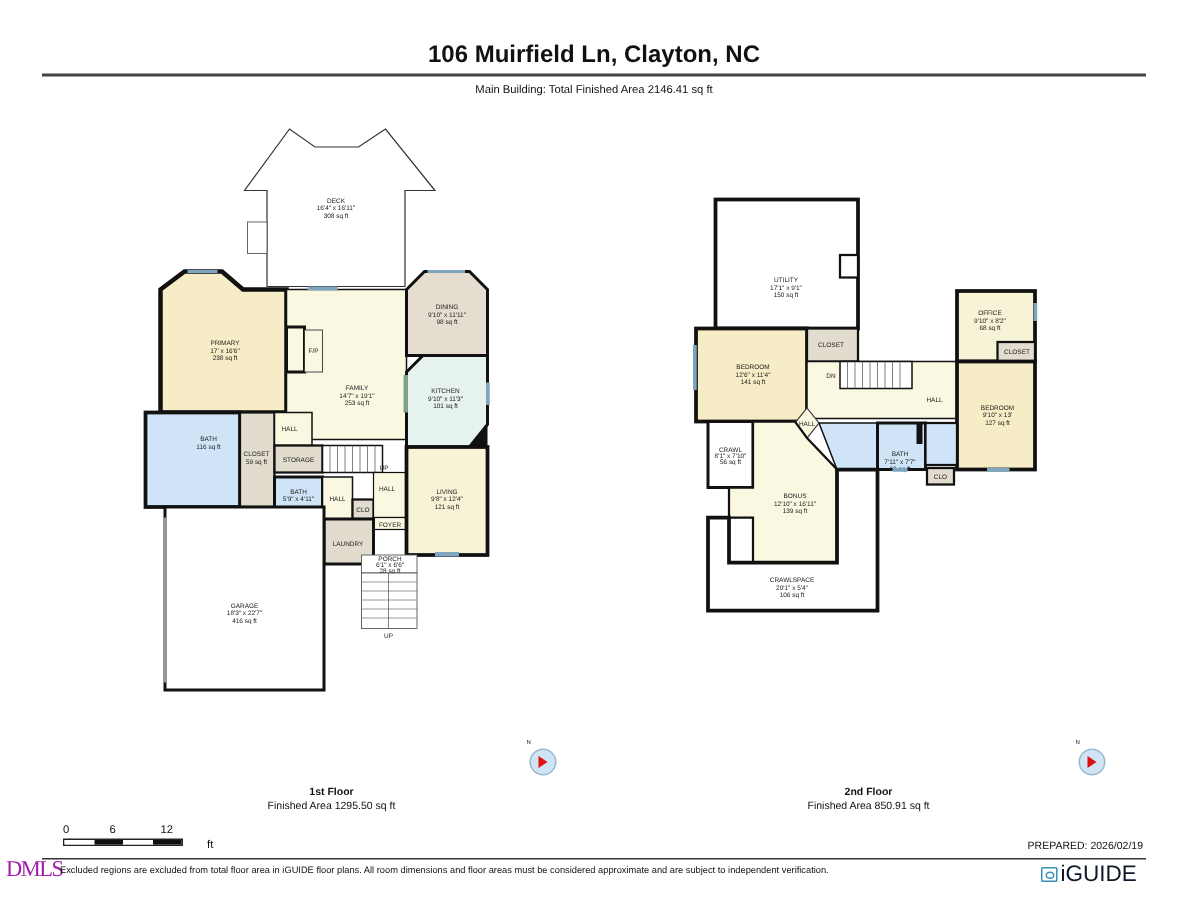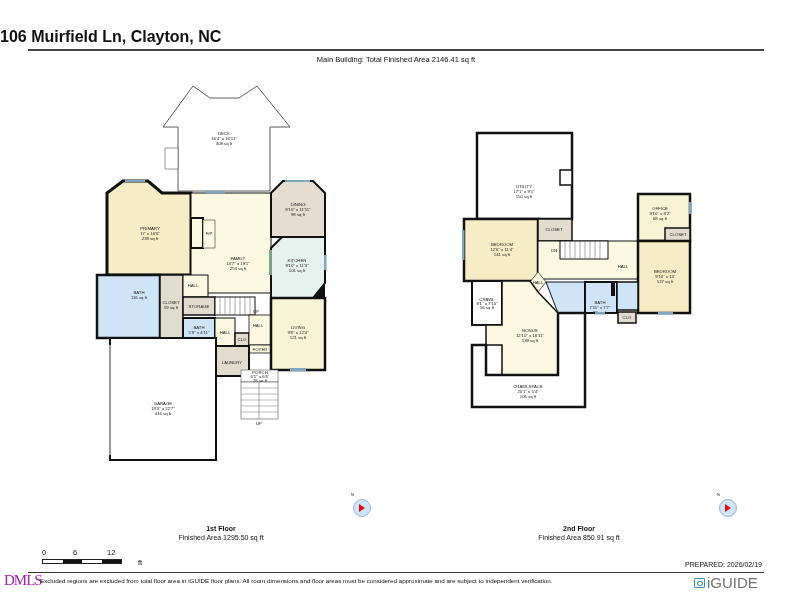--- a/index.html
+++ b/index.html
@@ -1,34 +1,34 @@
 <!DOCTYPE html>
 <html><head>
 <meta charset="utf-8">
 <style>
   html, body { margin: 0; padding: 0; background: #ffffff; }
   body { width: 792px; height: 612px; position: relative; overflow: hidden; font-family: "Liberation Sans", sans-serif; color: #111; }
-  .title { position: absolute; left: 0; width: 792px; top: 28px; font-weight: bold; font-size: 16px; }
+  .title { position: absolute; left: 0; width: 792px; top: 28px; text-align: center; font-weight: bold; font-size: 16px; }
   .rule-top { position: absolute; left: 28px; width: 736px; top: 49px; height: 2px; background: #444; }
   .subtitle { position: absolute; left: 0; width: 792px; top: 55px; text-align: center; font-size: 7.5px; }
   svg.plan { position: absolute; left: 0; top: 0; }
   .room-label-s { font-family: "Liberation Sans", sans-serif; font-size: 4.3px; fill: #222; text-anchor: middle; }
   .floor-caption { position: absolute; text-align: center; font-size: 7px; line-height: 9px; width: 200px; }
   .floor-caption .name { font-weight: bold; }
   .scale { position: absolute; left: 42px; top: 548px; }
   .scale .ticks { position: relative; height: 10px; width: 100px; font-size: 7.5px; }
   .scale .ticks span { position: absolute; top: 0; }
   .scale .bar { display: flex; border: 1px solid #222; width: 78px; height: 3px; margin-top: 1px; }
   .scale .bar div { flex: 1; }
   .scale .unit { position: absolute; left: 96px; top: 10px; font-size: 7.5px; }
   .prepared { position: absolute; right: 30px; top: 561px; font-size: 7px; }
   .rule-bottom { position: absolute; left: 28px; width: 736px; top: 572px; height: 1px; background: #333; }
   .disclaimer { position: absolute; left: 40px; top: 577px; font-size: 6.2px; white-space: nowrap; }
   .dmls { position: absolute; left: 4px; top: 572px; font-family: "Liberation Serif", serif; font-size: 15px; letter-spacing: -1px; color: #a21caf; }
-  .brand { position: absolute; left: 694px; top: 574px; font-size: 15px; color: #737373; display: flex; align-items: center; gap: 2px; }
+  .brand { position: absolute; left: 694px; top: 574px; font-size: 15px; color: #0f172a; display: flex; align-items: center; gap: 2px; }
   .brand .logo-box { width: 11px; height: 10px; border: 1.5px solid #3a8fb7; border-radius: 1px; position: relative; box-sizing: border-box; }
   .brand .logo-box::after { content: ""; position: absolute; left: 2px; top: 2px; width: 4px; height: 3px; border: 1px solid #3a8fb7; border-radius: 50%; }
   .compass { position: absolute; width: 16px; height: 16px; border-radius: 50%; background: #cfe5f5; border: 1px solid #9bb8cc; }
   .compass .n { position: absolute; left: -3px; top: -8px; font-size: 4px; }
   .compass .needle { position: absolute; left: 5px; top: 4px; width: 0; height: 0; border-left: 6px solid #d11; border-top: 4px solid transparent; border-bottom: 4px solid transparent; }
 </style>
 </head>
 <body>
 
 <div class="title">106 Muirfield Ln, Clayton, NC</div>

